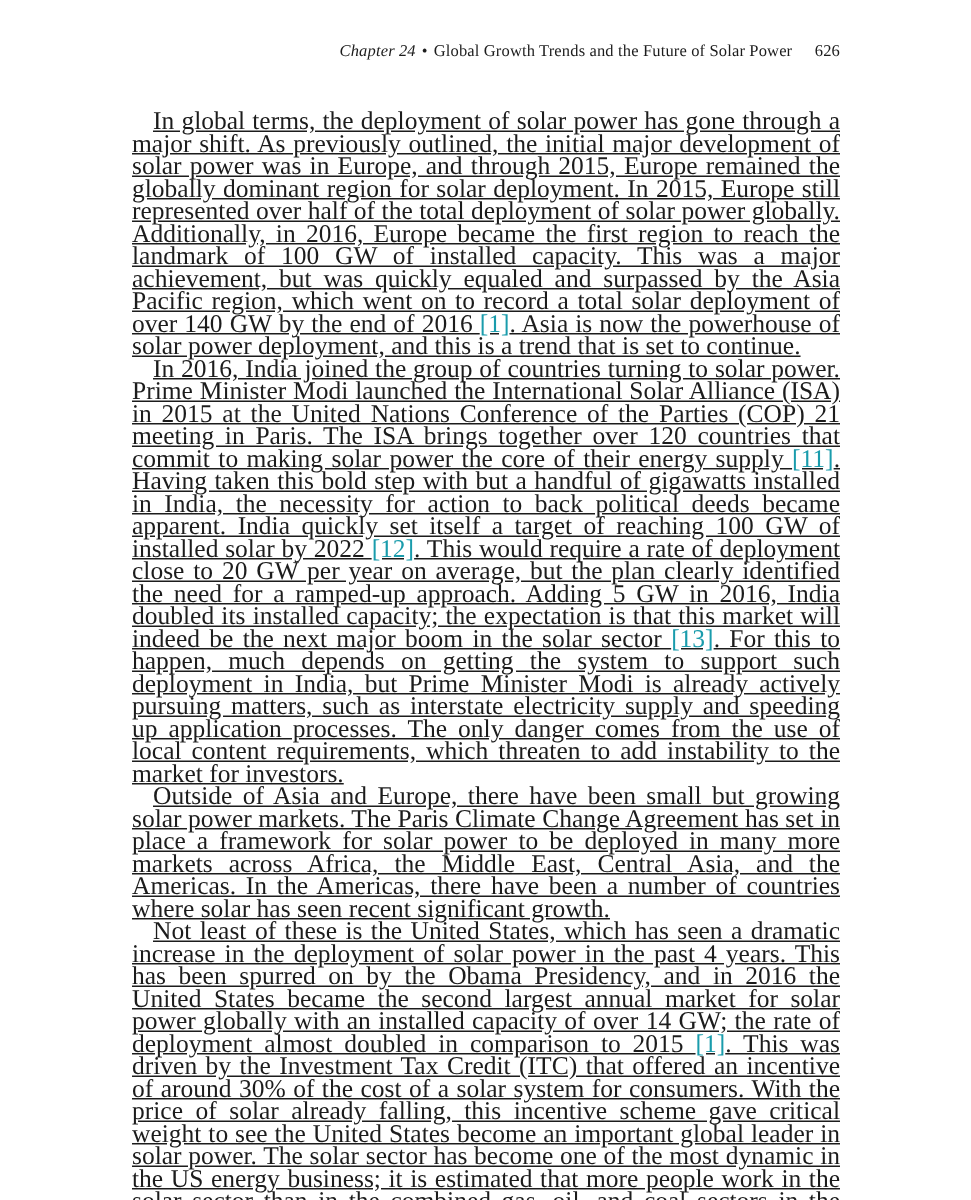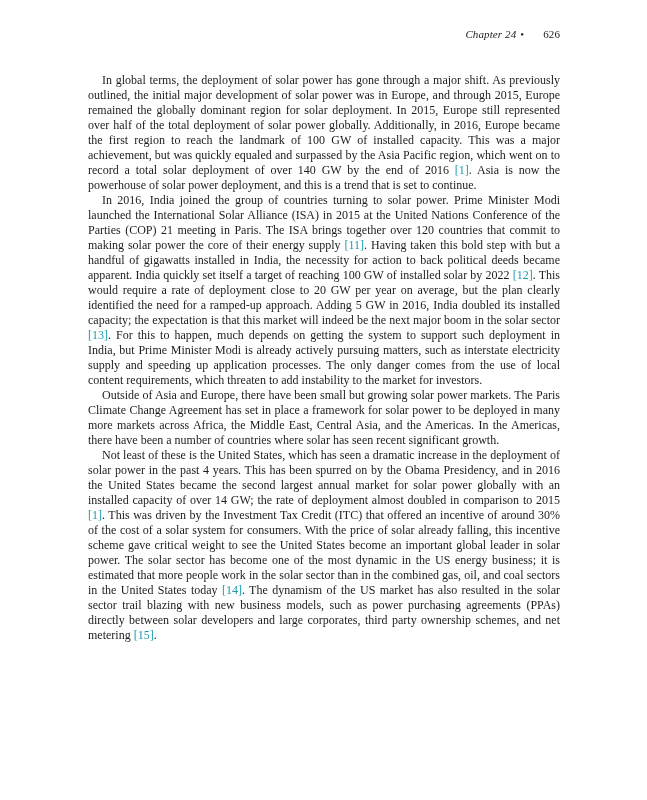--- a/index.html
+++ b/index.html
@@ -31,38 +31,40 @@
     font-style: italic;
   }
   .running-head .sep {
     margin: 0 4px;
   }
   .running-head .pagenum {
     margin-left: 15px;
   }
   .body-text p {
     margin: 0;
-    font-size: 12px;
+    font-size: 17px;
     line-height: 15px;
     text-align: justify;
     text-indent: 14px;
+    text-decoration: underline;
   }
   .cite {
     color: var(--accent, #1a9cac);
     cursor: pointer;
   }
 </style>
 </head>
 <body>
 
 <div class="page">
 
   <div class="running-head">
     <span class="chapter">Chapter 24</span>
     <span class="sep">•</span>
+    <span class="title">Global Growth Trends and the Future of Solar Power</span>
     <span class="pagenum">626</span>
   </div>
 
   <div class="body-text">
       <p>In global terms, the deployment of solar power has gone through a major shift. As previously outlined, the initial major development of solar power was in Europe, and through 2015, Europe remained the globally dominant region for solar deployment. In 2015, Europe still represented over half of the total deployment of solar power globally. Additionally, in 2016, Europe became the first region to reach the landmark of 100 GW of installed capacity. This was a major achievement, but was quickly equaled and surpassed by the Asia Pacific region, which went on to record a total solar deployment of over 140 GW by the end of 2016 <span class="cite">[1]</span>. Asia is now the powerhouse of solar power deployment, and this is a trend that is set to continue.</p>
       <p>In 2016, India joined the group of countries turning to solar power. Prime Minister Modi launched the International Solar Alliance (ISA) in 2015 at the United Nations Conference of the Parties (COP) 21 meeting in Paris. The ISA brings together over 120 countries that commit to making solar power the core of their energy supply <span class="cite">[11]</span>. Having taken this bold step with but a handful of gigawatts installed in India, the necessity for action to back political deeds became apparent. India quickly set itself a target of reaching 100 GW of installed solar by 2022 <span class="cite">[12]</span>. This would require a rate of deployment close to 20 GW per year on average, but the plan clearly identified the need for a ramped-up approach. Adding 5 GW in 2016, India doubled its installed capacity; the expectation is that this market will indeed be the next major boom in the solar sector <span class="cite">[13]</span>. For this to happen, much depends on getting the system to support such deployment in India, but Prime Minister Modi is already actively pursuing matters, such as interstate electricity supply and speeding up application processes. The only danger comes from the use of local content requirements, which threaten to add instability to the market for investors.</p>
       <p>Outside of Asia and Europe, there have been small but growing solar power markets. The Paris Climate Change Agreement has set in place a framework for solar power to be deployed in many more markets across Africa, the Middle East, Central Asia, and the Americas. In the Americas, there have been a number of countries where solar has seen recent significant growth.</p>
       <p>Not least of these is the United States, which has seen a dramatic increase in the deployment of solar power in the past 4 years. This has been spurred on by the Obama Presidency, and in 2016 the United States became the second largest annual market for solar power globally with an installed capacity of over 14 GW; the rate of deployment almost doubled in comparison to 2015 <span class="cite">[1]</span>. This was driven by the Investment Tax Credit (ITC) that offered an incentive of around 30% of the cost of a solar system for consumers. With the price of solar already falling, this incentive scheme gave critical weight to see the United States become an important global leader in solar power. The solar sector has become one of the most dynamic in the US energy business; it is estimated that more people work in the solar sector than in the combined gas, oil, and coal sectors in the United States today <span class="cite">[14]</span>. The dynamism of the US market has also resulted in the solar sector trail blazing with new business models, such as power purchasing agreements (PPAs) directly between solar developers and large corporates, third party ownership schemes, and net metering <span class="cite">[15]</span>.</p>
     </div>
 

